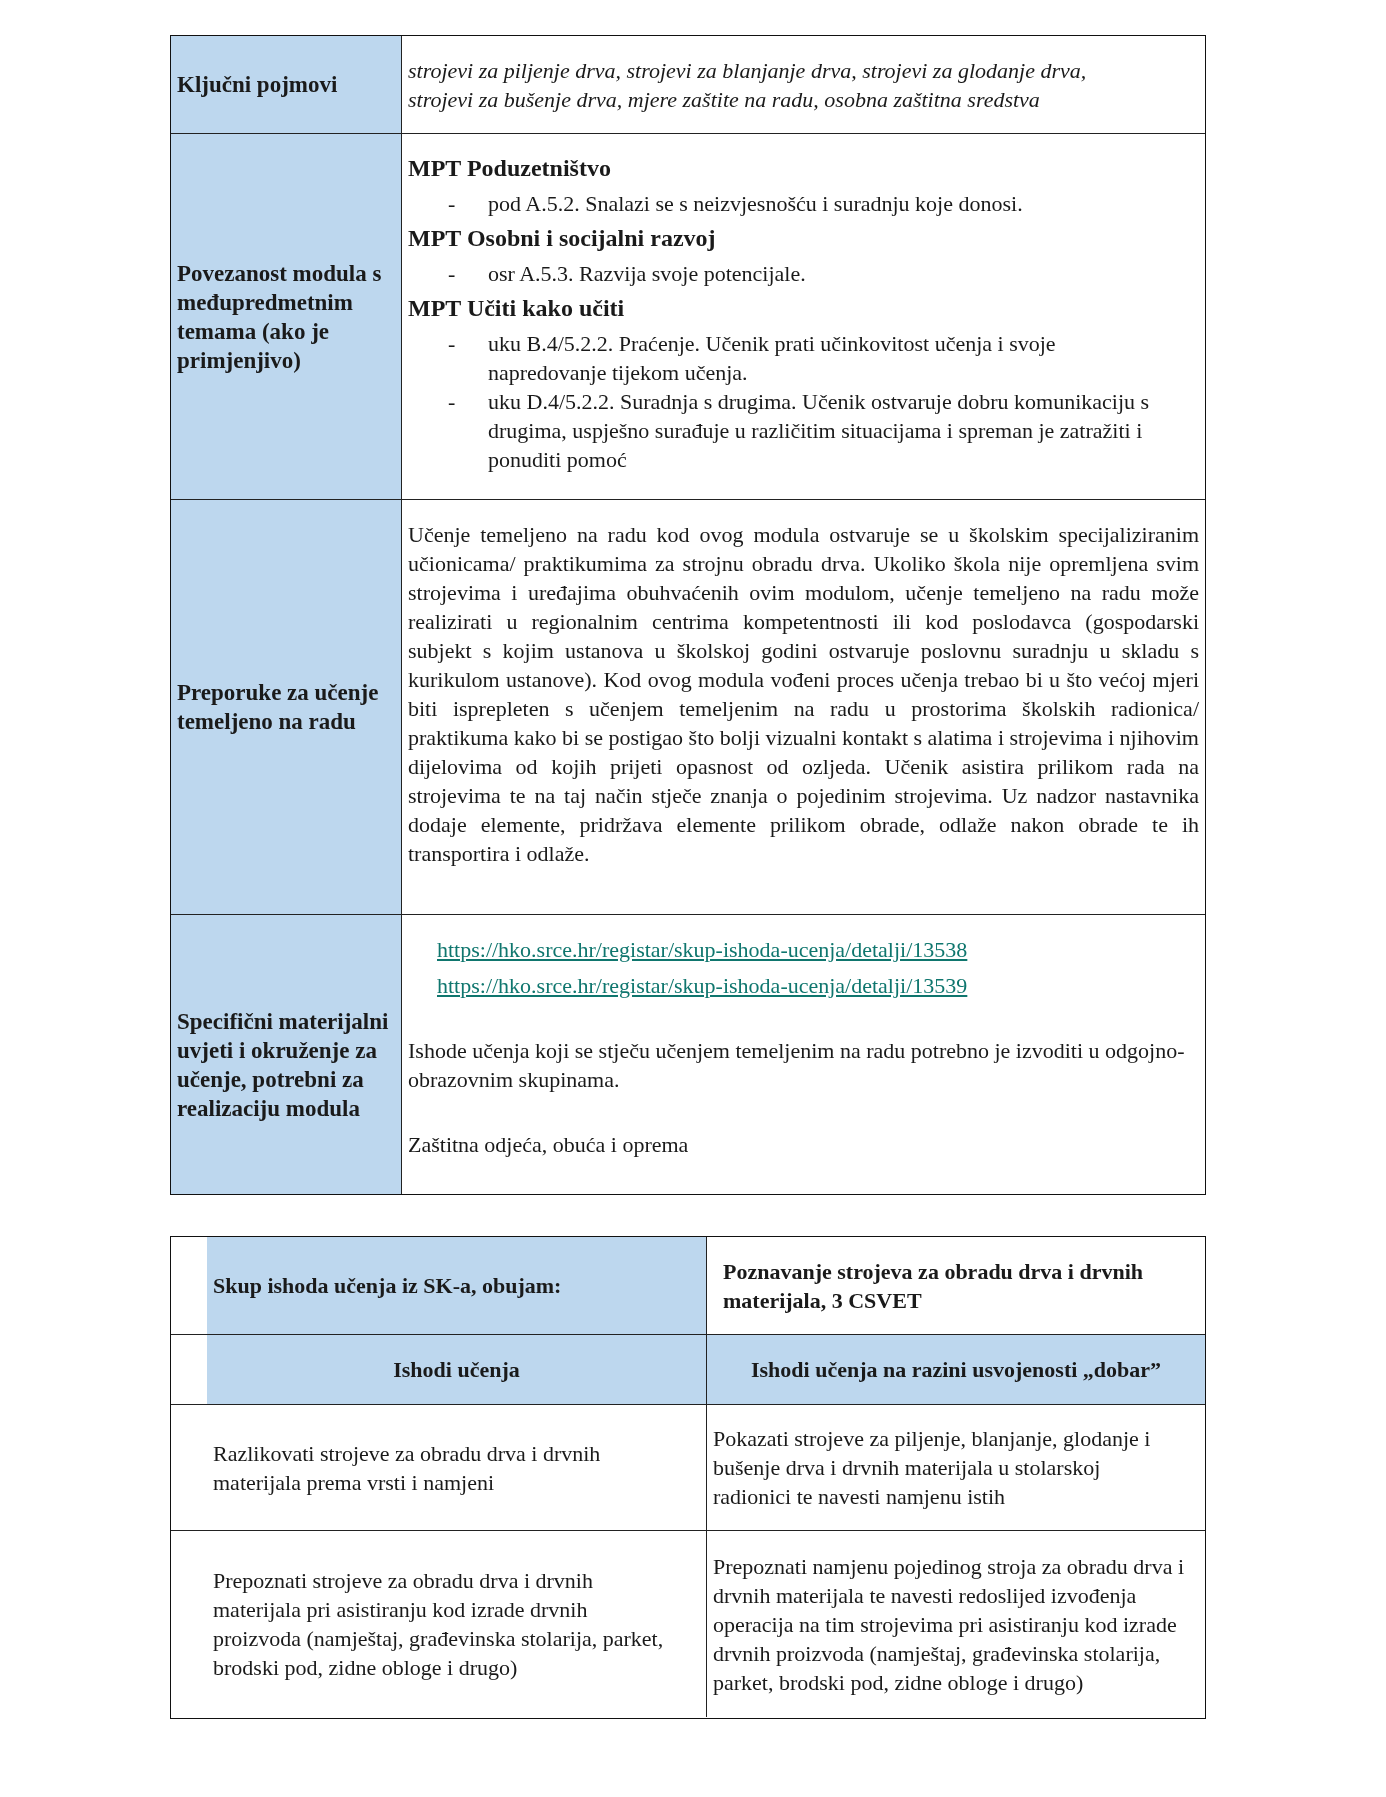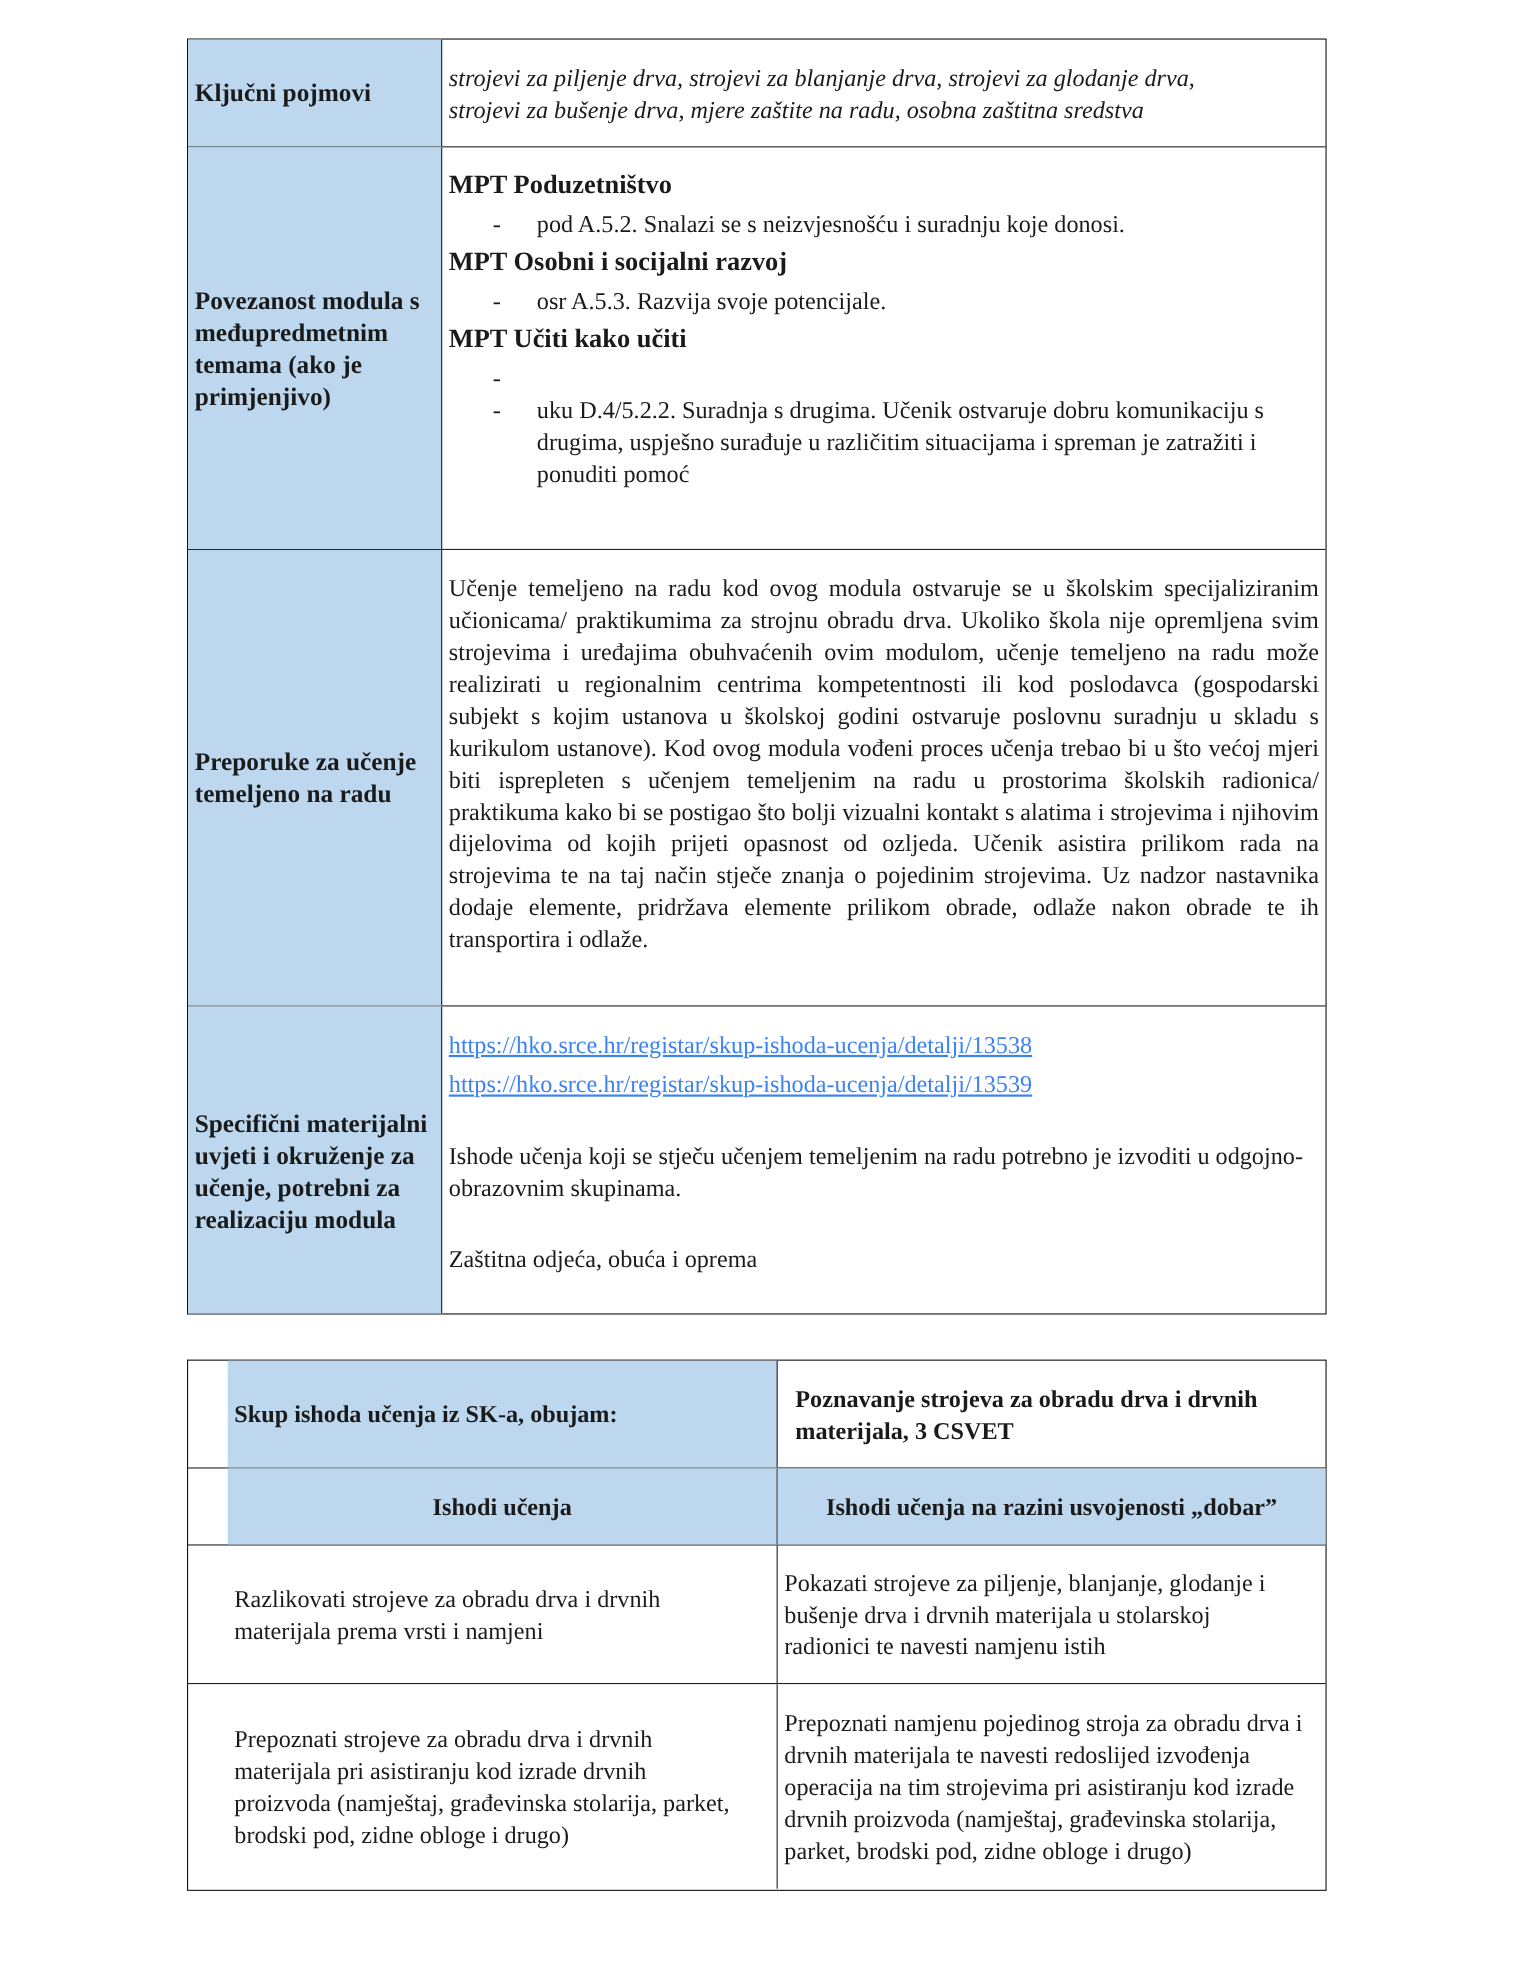--- a/index.html
+++ b/index.html
@@ -7,21 +7,21 @@
   .tbl { position:absolute; left:170px; width:1036px; border:1.5px solid #111; box-sizing:border-box; }
   .row { display:flex; border-bottom:1.5px solid #222; box-sizing:border-box; }
   .row:last-child { border-bottom:none; }
   .lab { background:#bdd7ee; width:231px; flex:0 0 231px; border-right:1.5px solid #222; box-sizing:border-box; padding:0 6px; display:flex; align-items:center; font-weight:bold; font-size:23px; line-height:29px; }
   .val { flex:1; padding:0 6px 0 6px; box-sizing:border-box; font-size:22px; line-height:29px; }
   .it { font-style:italic; display:flex; align-items:center; }
   .mpt-h { font-weight:bold; font-size:24px; margin:0; }
   .mpt-item { display:flex; margin:6px 0 6px 0; }
   .dash { width:80px; flex:0 0 80px; text-align:left; padding-left:40px; box-sizing:border-box; }
   .just { text-align:justify; }
-  a.link { color:#3b82f6; text-decoration:underline; }
+  a.link { color:#0f766e; text-decoration:underline;margin-left:29px; }
   .t2 .c1 { width:500px; flex:0 0 500px; border-right:1.5px solid #222; box-sizing:border-box; padding:0 6px; display:flex; align-items:center; font-size:22px; line-height:29px;margin-left:36px; }
   .t2 .c2 { flex:1; padding:0 6px; box-sizing:border-box; display:flex; align-items:center; font-size:22px; line-height:29px; }
   .blue { background:#bdd7ee; }
   .bold { font-weight:bold; font-size:23px; }
   .center { justify-content:center; text-align:center; }
 </style>
 </head>
 <body>
 
 <div class="tbl" style="top:35px; height:1160px;">
@@ -44,20 +44,21 @@
         <span>pod A.5.2. Snalazi se s neizvjesnošću i suradnju koje donosi.</span>
       </div>
       <div class="mpt-h">MPT Osobni i socijalni razvoj</div>
       <div class="mpt-item">
         <span class="dash">-</span>
         <span>osr A.5.3. Razvija svoje potencijale.</span>
       </div>
       <div class="mpt-h">MPT Učiti kako učiti</div>
       <div class="mpt-item" style="margin-bottom:0;">
         <span class="dash">-</span>
+        <span style="padding-right:60px;">uku B.4/5.2.2. Praćenje. Učenik prati učinkovitost učenja i svoje napredovanje tijekom učenja.</span>
       </div>
       <div class="mpt-item" style="margin-top:0;">
         <span class="dash">-</span>
         <span>uku D.4/5.2.2. Suradnja s drugima. Učenik ostvaruje dobru komunikaciju s drugima, uspješno surađuje u različitim situacijama i spreman je zatražiti i ponuditi pomoć</span>
       </div>
     </div>
   </div>
 
   <div class="row" style="height:415px;">
     <div class="lab">Preporuke za učenje temeljeno na radu</div>

